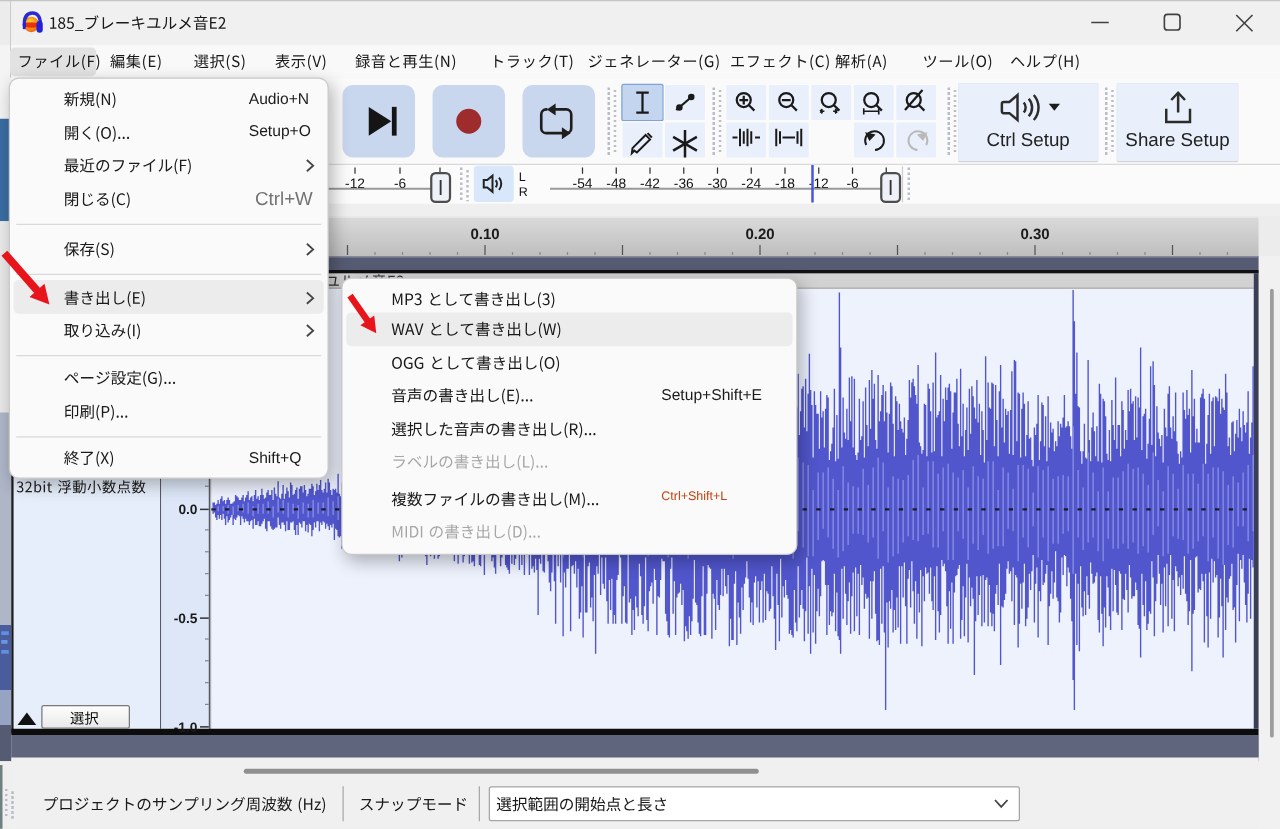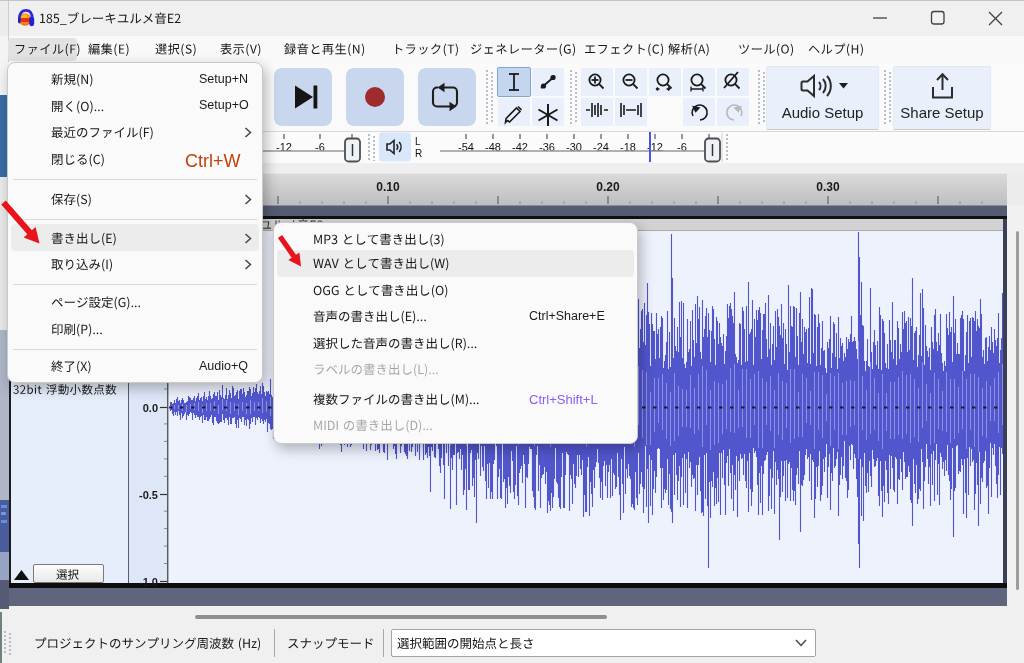--- a/index.html
+++ b/index.html
@@ -149,21 +149,21 @@
 <div class="a" style="left:766px;top:66px;width:113px;height:64px;background:#e9f0fc;border:1px solid #e2e8f4;border-bottom-color:#c9c9c9;border-radius:2px"></div>
 <svg class="a" style="left:795px;top:72px" width="56" height="28" viewBox="0 0 56 28">
 <g fill="none" stroke="#2c2c2c" stroke-width="2">
       <path d="M8 9.5 h4.5 L19 4 v20 L12.5 18.5 H8 a1.5 1.5 0 0 1 -1.5 -1.5 v-6 a1.5 1.5 0 0 1 1.5 -1.5 Z"></path>
 <path d="M24 10 a6 6 0 0 1 0 8"></path>
       <path d="M28 7 a10.5 10.5 0 0 1 0 14"></path>
       <path d="M32 4 a15 15 0 0 1 0 20"></path>
     </g>
 <path d="M44 11 h9 l-4.5 5.5Z" fill="#1c1c1c"></path>
   </svg>
-<div class="a" style="left:766px;top:104px;width:113px;text-align:center;font-size:15px;color:#222">Audio Setup</div>
+<div class="a" style="left:766px;top:104px;width:113px;text-align:center;font-size:15px;color:#222">Ctrl Setup</div>
 <div class="grab" style="left:884px;top:70px;height:54px"></div>
 <div class="a" style="left:893px;top:66px;width:98px;height:64px;background:#e9f0fc;border:1px solid #e2e8f4;border-bottom-color:#c9c9c9;border-radius:2px"></div>
 <svg class="a" style="left:928px;top:71px" width="30" height="32" viewBox="0 0 30 32">
 <g fill="none" stroke="#2c2c2c" stroke-width="2">
       <path d="M5 16 v10.5 h19 V16"></path>
       <line x1="14.5" y1="3.5" x2="14.5" y2="19"></line>
       <path d="M9 9 l5.5 -5.8 L20 9"></path>
     </g>
   </svg>
 <div class="a" style="left:893px;top:104px;width:98px;text-align:center;font-size:15px;color:#222">Share Setup</div>
@@ -545,21 +545,21 @@
 <div class="a" style="left:11px;top:224px;width:248px;height:27px;background:#ececec;border-radius:4px"></div>
 <svg style="position:absolute;left:51px;top:69.1px;overflow:visible" width="44" height="20" viewBox="0 0 44 20">
     <g transform="translate(0,15.0)" fill="#1b1b1b">
       <use href="#g82" transform="translate(0.0,0) scale(0.0125,-0.0125)"></use>
       <use href="#g83" transform="translate(12.5,0) scale(0.0125,-0.0125)"></use>
       <use href="#g39" transform="translate(25.0,0) scale(0.0125,-0.0125)"></use>
       <use href="#g68" transform="translate(29.2,0) scale(0.0125,-0.0125)"></use>
       <use href="#g42" transform="translate(38.3,0) scale(0.0125,-0.0125)"></use>
     </g>
   </svg>
-<div class="a" style="left:199px;top:71.5px;font-size:12.5px;color:#1b1b1b">Setup+N</div>
+<div class="a" style="left:199px;top:71.5px;font-size:12.5px;color:#1b1b1b">Audio+N</div>
 <svg style="position:absolute;left:51px;top:95.6px;overflow:visible" width="55" height="20" viewBox="0 0 55 20">
     <g transform="translate(0,15.0)" fill="#1b1b1b">
       <use href="#g50" transform="translate(0.0,0) scale(0.0125,-0.0125)"></use>
       <use href="#g84" transform="translate(12.5,0) scale(0.0125,-0.0125)"></use>
       <use href="#g39" transform="translate(25.0,0) scale(0.0125,-0.0125)"></use>
       <use href="#g80" transform="translate(29.2,0) scale(0.0125,-0.0125)"></use>
       <use href="#g42" transform="translate(38.5,0) scale(0.0125,-0.0125)"></use>
       <use href="#g85" transform="translate(42.7,0) scale(0.0125,-0.0125)"></use>
       <use href="#g85" transform="translate(46.2,0) scale(0.0125,-0.0125)"></use>
       <use href="#g85" transform="translate(49.7,0) scale(0.0125,-0.0125)"></use>
@@ -586,21 +586,21 @@
 <svg style="position:absolute;left:51px;top:148.6px;overflow:visible" width="55" height="20" viewBox="0 0 55 20">
     <g transform="translate(0,15.0)" fill="#1b1b1b">
       <use href="#g88" transform="translate(0.0,0) scale(0.0125,-0.0125)"></use>
       <use href="#g89" transform="translate(12.5,0) scale(0.0125,-0.0125)"></use>
       <use href="#g90" transform="translate(25.0,0) scale(0.0125,-0.0125)"></use>
       <use href="#g39" transform="translate(37.5,0) scale(0.0125,-0.0125)"></use>
       <use href="#g75" transform="translate(41.7,0) scale(0.0125,-0.0125)"></use>
       <use href="#g42" transform="translate(49.7,0) scale(0.0125,-0.0125)"></use>
     </g>
   </svg>
-<div class="a" style="left:185px;top:151.0px;font-size:18px;color:#c2410c">Ctrl+W</div>
+<div class="a" style="left:204px;top:151.0px;font-size:15px;color:#737373">Ctrl+W</div>
 <svg style="position:absolute;left:51px;top:188.6px;overflow:visible" width="42" height="20" viewBox="0 0 42 20">
     <g transform="translate(0,15.0)" fill="#1b1b1b">
       <use href="#g91" transform="translate(0.0,0) scale(0.0125,-0.0125)"></use>
       <use href="#g92" transform="translate(12.5,0) scale(0.0125,-0.0125)"></use>
       <use href="#g39" transform="translate(25.0,0) scale(0.0125,-0.0125)"></use>
       <use href="#g61" transform="translate(29.2,0) scale(0.0125,-0.0125)"></use>
       <use href="#g42" transform="translate(36.7,0) scale(0.0125,-0.0125)"></use>
     </g>
   </svg>
 <svg class="a" style="left:243px;top:193.5px" width="10" height="11" viewBox="0 0 10 11">
@@ -663,21 +663,21 @@
   </svg>
 <svg style="position:absolute;left:51px;top:356.1px;overflow:visible" width="42" height="20" viewBox="0 0 42 20">
     <g transform="translate(0,15.0)" fill="#1b1b1b">
       <use href="#g108" transform="translate(0.0,0) scale(0.0125,-0.0125)"></use>
       <use href="#g109" transform="translate(12.5,0) scale(0.0125,-0.0125)"></use>
       <use href="#g39" transform="translate(25.0,0) scale(0.0125,-0.0125)"></use>
       <use href="#g110" transform="translate(29.2,0) scale(0.0125,-0.0125)"></use>
       <use href="#g42" transform="translate(36.4,0) scale(0.0125,-0.0125)"></use>
     </g>
   </svg>
-<div class="a" style="left:199px;top:358.5px;font-size:12.5px;color:#1b1b1b">Audio+Q</div>
+<div class="a" style="left:199px;top:358.5px;font-size:12.5px;color:#1b1b1b">Shift+Q</div>
 <div class="a" style="left:13px;top:179px;width:244px;height:1px;background:#d9d9d9"></div>
 <div class="a" style="left:13px;top:219px;width:244px;height:1px;background:#d9d9d9"></div>
 <div class="a" style="left:13px;top:284px;width:244px;height:1px;background:#d9d9d9"></div>
 <div class="a" style="left:13px;top:348.5px;width:244px;height:1px;background:#d9d9d9"></div>
 <div class="a" style="left:273px;top:222px;width:365px;height:222px;background:#fafafa;border:1px solid #c9c9c9;border-radius:8px;box-shadow:3px 5px 14px rgba(0,0,0,0.28)"></div>
 <div class="a" style="left:277px;top:250px;width:357px;height:27px;background:#ececec;border-radius:4px"></div>
 <svg style="position:absolute;left:313px;top:229.1px;overflow:visible" width="133" height="20" viewBox="0 0 133 20">
     <g transform="translate(0,15.0)" fill="#1b1b1b">
       <use href="#g111" transform="translate(0.0,0) scale(0.0125,-0.0125)"></use>
       <use href="#g107" transform="translate(10.2,0) scale(0.0125,-0.0125)"></use>
@@ -738,21 +738,21 @@
       <use href="#g95" transform="translate(62.5,0) scale(0.0125,-0.0125)"></use>
       <use href="#g96" transform="translate(75.0,0) scale(0.0125,-0.0125)"></use>
       <use href="#g39" transform="translate(87.5,0) scale(0.0125,-0.0125)"></use>
       <use href="#g13" transform="translate(91.7,0) scale(0.0125,-0.0125)"></use>
       <use href="#g42" transform="translate(99.1,0) scale(0.0125,-0.0125)"></use>
       <use href="#g85" transform="translate(103.3,0) scale(0.0125,-0.0125)"></use>
       <use href="#g85" transform="translate(106.8,0) scale(0.0125,-0.0125)"></use>
       <use href="#g85" transform="translate(110.3,0) scale(0.0125,-0.0125)"></use>
     </g>
   </svg>
-<div class="a" style="left:529px;top:308.5px;font-size:12.5px;color:#1b1b1b">Ctrl+Share+E</div>
+<div class="a" style="left:529px;top:308.5px;font-size:12.5px;color:#1b1b1b">Setup+Shift+E</div>
 <svg style="position:absolute;left:313px;top:332.6px;overflow:visible" width="166" height="20" viewBox="0 0 166 20">
     <g transform="translate(0,15.0)" fill="#1b1b1b">
       <use href="#g24" transform="translate(0.0,0) scale(0.0125,-0.0125)"></use>
       <use href="#g25" transform="translate(12.5,0) scale(0.0125,-0.0125)"></use>
       <use href="#g96" transform="translate(25.0,0) scale(0.0125,-0.0125)"></use>
       <use href="#g115" transform="translate(37.5,0) scale(0.0125,-0.0125)"></use>
       <use href="#g12" transform="translate(50.0,0) scale(0.0125,-0.0125)"></use>
       <use href="#g114" transform="translate(62.5,0) scale(0.0125,-0.0125)"></use>
       <use href="#g32" transform="translate(75.0,0) scale(0.0125,-0.0125)"></use>
       <use href="#g93" transform="translate(87.5,0) scale(0.0125,-0.0125)"></use>
@@ -799,21 +799,21 @@
       <use href="#g95" transform="translate(112.5,0) scale(0.0125,-0.0125)"></use>
       <use href="#g96" transform="translate(125.0,0) scale(0.0125,-0.0125)"></use>
       <use href="#g39" transform="translate(137.5,0) scale(0.0125,-0.0125)"></use>
       <use href="#g111" transform="translate(141.7,0) scale(0.0125,-0.0125)"></use>
       <use href="#g42" transform="translate(151.9,0) scale(0.0125,-0.0125)"></use>
       <use href="#g85" transform="translate(156.1,0) scale(0.0125,-0.0125)"></use>
       <use href="#g85" transform="translate(159.6,0) scale(0.0125,-0.0125)"></use>
       <use href="#g85" transform="translate(163.0,0) scale(0.0125,-0.0125)"></use>
     </g>
   </svg>
-<div class="a" style="left:529px;top:391.5px;font-size:13px;color:#8b5cf6">Ctrl+Shift+L</div>
+<div class="a" style="left:529px;top:391.5px;font-size:10px;color:#c2410c">Ctrl+Shift+L</div>
 <svg style="position:absolute;left:313px;top:414.6px;overflow:visible" width="121" height="20" viewBox="0 0 121 20">
     <g transform="translate(0,15.0)" fill="#a6a6a6">
       <use href="#g111" transform="translate(0.0,0) scale(0.0125,-0.0125)"></use>
       <use href="#g101" transform="translate(10.2,0) scale(0.0125,-0.0125)"></use>
       <use href="#g120" transform="translate(13.8,0) scale(0.0125,-0.0125)"></use>
       <use href="#g101" transform="translate(22.4,0) scale(0.0125,-0.0125)"></use>
       <use href="#g32" transform="translate(29.8,0) scale(0.0125,-0.0125)"></use>
       <use href="#g93" transform="translate(42.3,0) scale(0.0125,-0.0125)"></use>
       <use href="#g94" transform="translate(54.8,0) scale(0.0125,-0.0125)"></use>
       <use href="#g95" transform="translate(67.3,0) scale(0.0125,-0.0125)"></use>

